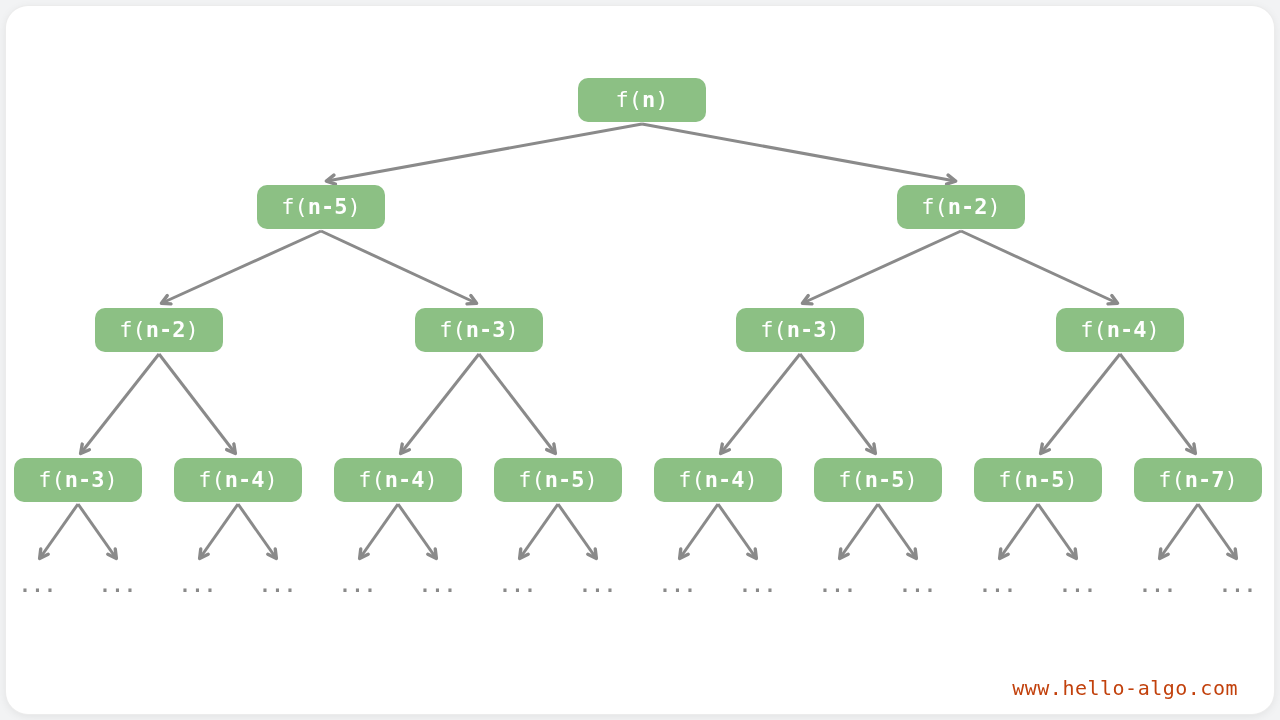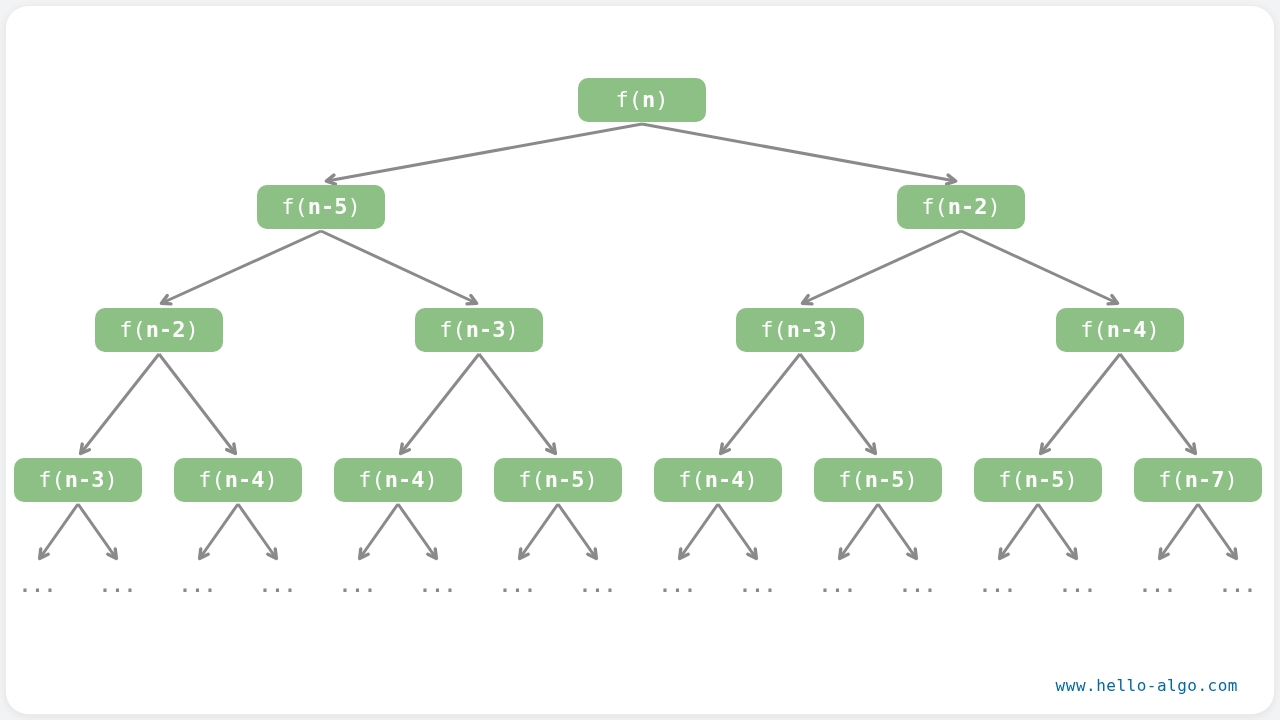--- a/index.html
+++ b/index.html
@@ -49,22 +49,22 @@
     color: #8A8A8A;
     font-size: 19px;
     font-weight: bold;
     letter-spacing: 1px;
     line-height: 1;
   }
   .watermark {
     position: absolute;
     right: 42px;
     top: 676px;
-    font-size: 16px;
-    color: #0369a1;
+    font-size: 20px;
+    color: #c2410c;
     letter-spacing: 0.5px;
   }
 </style>
 </head>
 <body>
 
 <div class="stage">
   <div class="card"></div>
 
   <svg class="edges" width="1280" height="720" viewBox="0 0 1280 720">

